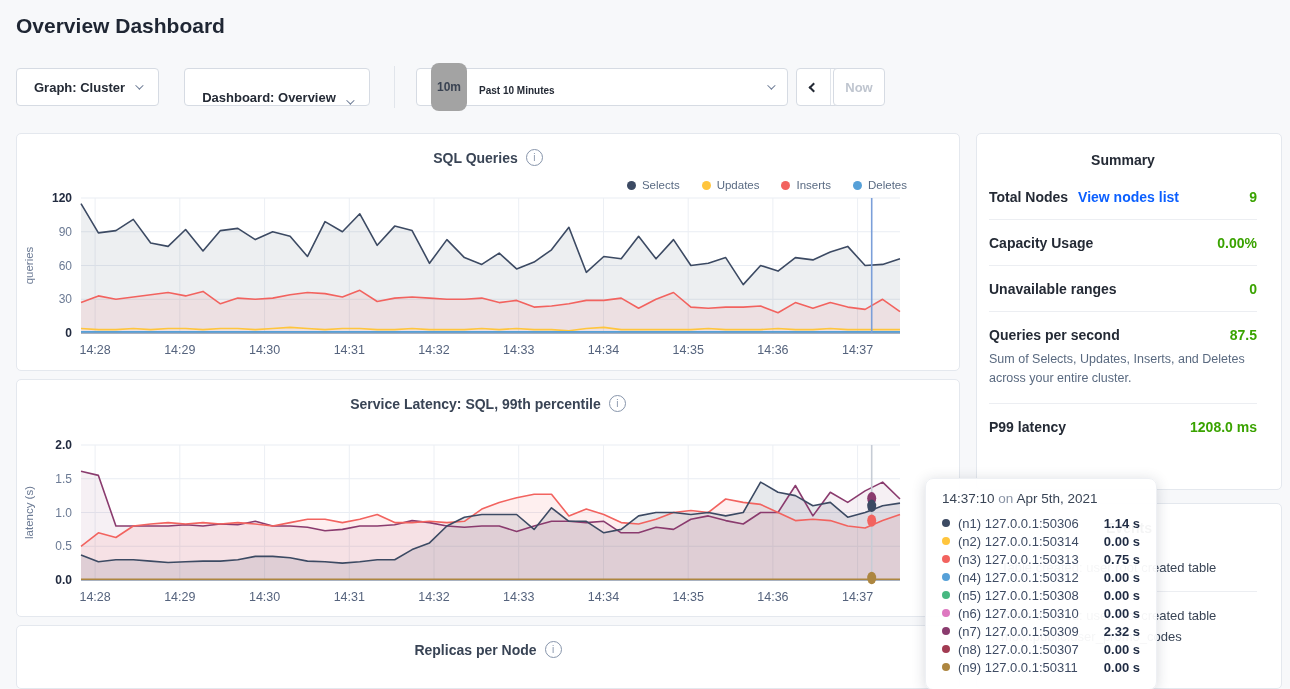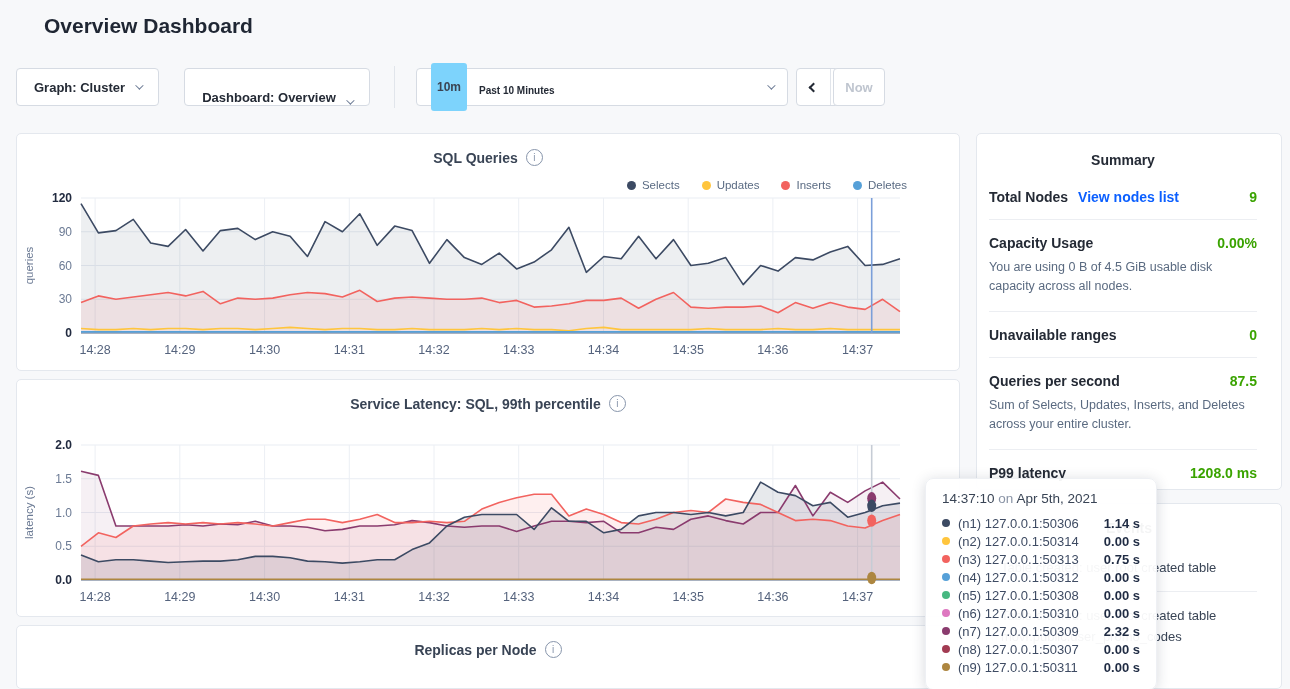--- a/index.html
+++ b/index.html
@@ -5,36 +5,36 @@
   * { margin:0; padding:0; box-sizing:border-box; }
   html,body { width:1290px; height:689px; overflow:hidden; }
   body {
     font-family:"Liberation Sans", sans-serif;
     background:#f7f8fa;
     position:relative;
     color:#242a35;
   }
   .page-title {
     position:absolute; top:14px; left:16px;
-    font-size:21px; font-weight:600; color:#1f2633;margin-left:28px;
+    font-size:21px; font-weight:600; color:#1f2633;
   }
   
   .ctrl {
     position:absolute; top:68px; height:38px;
     background:#fff; border:1px solid #d6dbe3; border-radius:4px;
     display:flex; align-items:center; font-size:13px; font-weight:700; color:#242a35;
     cursor:pointer;
   }
   .dd { justify-content:center; gap:10px; }
   .dd1 { left:16px; width:143px; }
   .dd2 { left:184px; width:186px;align-items:flex-end; }
   .vdivider { position:absolute; left:394px; top:66px; height:42px; width:1px; background:#e1e5eb; }
   .timepicker { left:416px; width:372px; padding:0 14px; gap:12px; }
   .time-badge {
-    background:#7dd3fc; border-radius:3px; padding:17px 6px;
+    background:#a3a3a3; border-radius:8px; padding:17px 6px;
     font-size:12px; font-weight:700; color:#3a4352;
   }
   .timepicker .tp-label { flex:1; font-size:10px;margin-top:7px; }
   .chev { display:inline-block; width:7px; height:7px; border:solid currentColor; border-width:0 2px 2px 0; }
   .chev.left  { transform:rotate(135deg); }
   .chev.right { transform:rotate(-45deg); }
   .chev.down  { width:6px; height:6px; border-width:0 1.5px 1.5px 0; transform:rotate(45deg) translateY(-2px); color:#6b7a94; }
   .arrow-group { left:796px; width:68px; padding:0; }
   .arrow-cell { width:34px; height:100%; display:flex; align-items:center; justify-content:center; }
   .arrow-cell + .arrow-cell { border-left:1px solid #e1e5eb; }
@@ -252,21 +252,20 @@
          <span class="summary-value">9</span>
        </div>
 
      </div>
       <div class="summary-row">
        <div class="summary-head">
          <span class="summary-label">Capacity Usage</span>
 
          <span class="summary-value">0.00%</span>
        </div>
-       <div class="summary-desc">You are using 0 B of 4.5 GiB usable disk capacity across all nodes.</div>
      </div>
       <div class="summary-row">
        <div class="summary-head">
          <span class="summary-label">Unavailable ranges</span>
 
          <span class="summary-value">0</span>
        </div>
 
      </div>
       <div class="summary-row">

